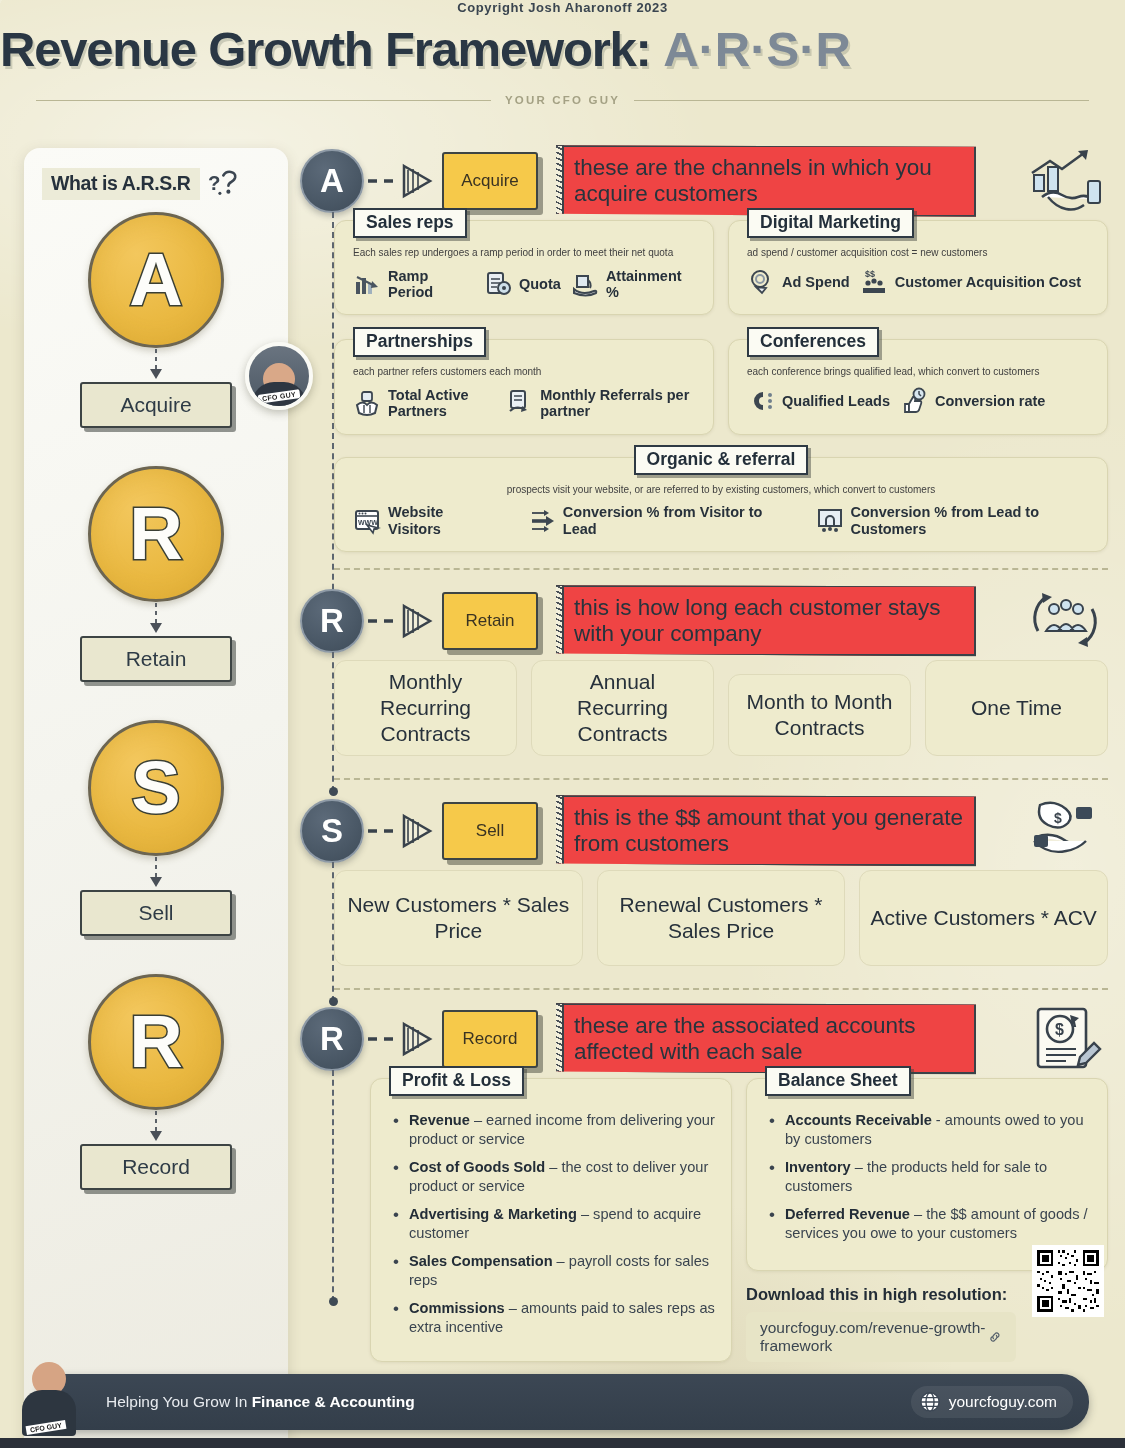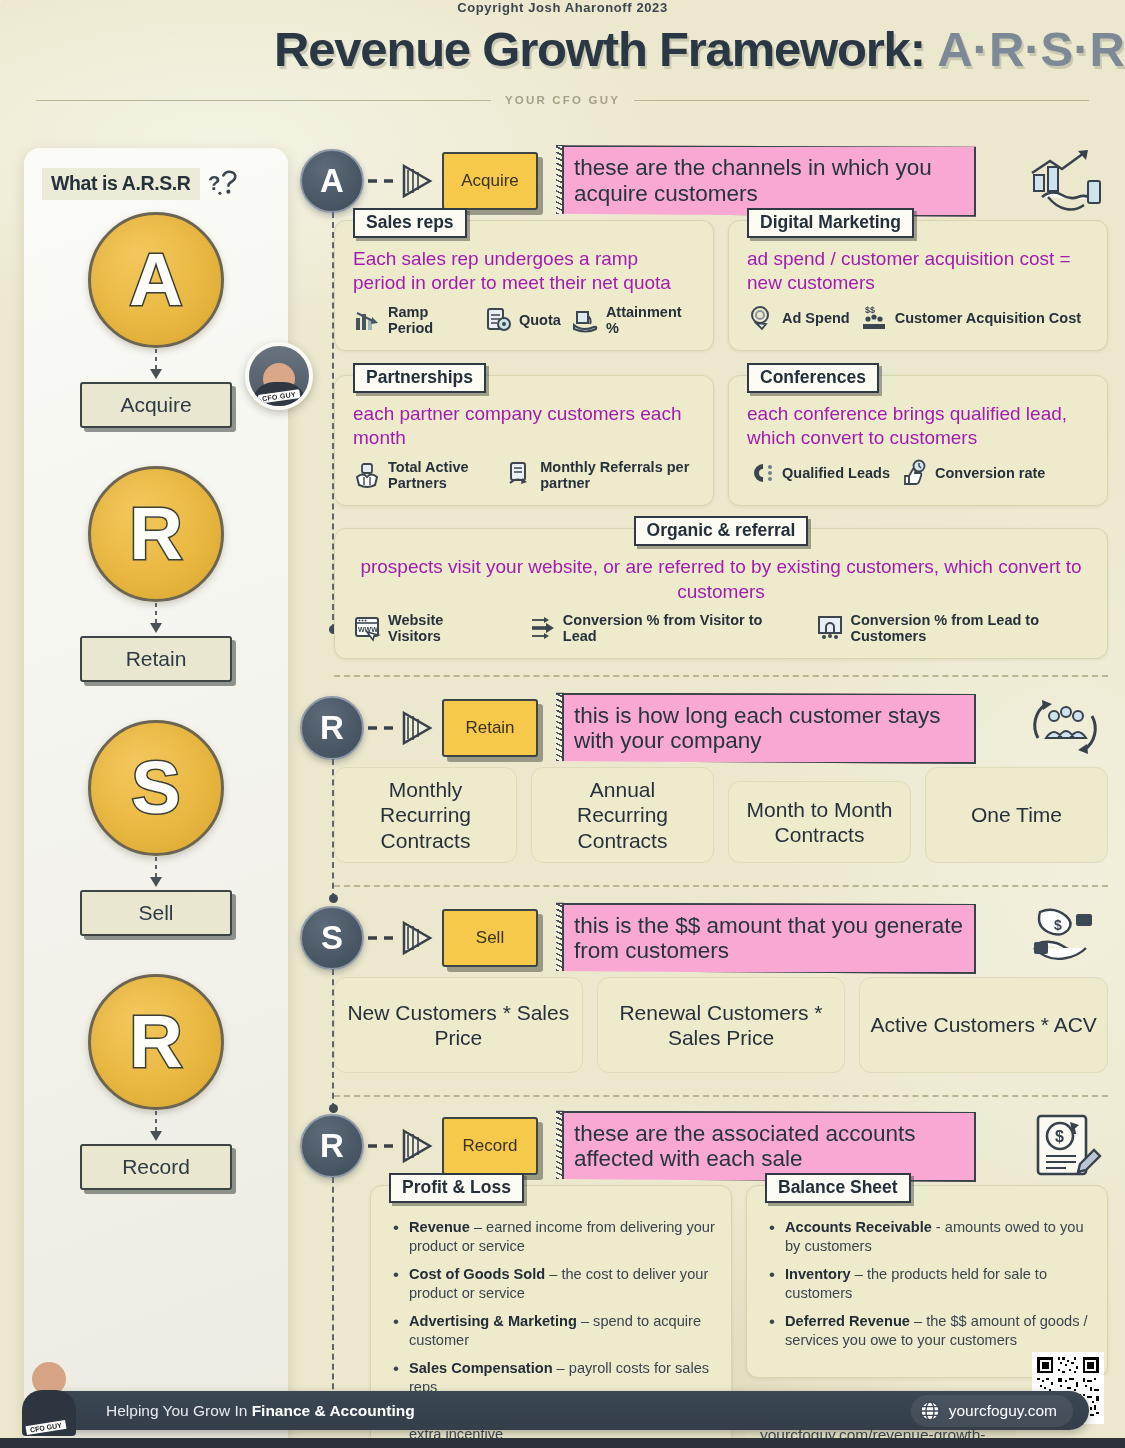--- a/index.html
+++ b/index.html
@@ -25,21 +25,21 @@
     z-index: 0;
   }
   .page { position: relative; z-index: 1; width: 1125px; height: 1448px; }
 
   
   .copyright {
     text-align: center; font-size: 13px; letter-spacing: .6px;
     color: #3a4550; font-weight: 600;
   }
   .main-title {
-    text-align: right; margin-top: 6px;
+    text-align: left; margin-top: 6px;
     font-size: 49px; font-weight: 800; letter-spacing: -1.2px;
     color: #2a3744;
     text-shadow: 2px 3px 0 rgba(120,125,110,.30);
     white-space: nowrap;
   }
   .main-title .arsr { color: #7d8996; letter-spacing: 0px; }
   .subrule {
     display: flex; align-items: center; justify-content: center; gap: 14px;
     margin-top: 17px; padding: 0 36px;
   }
@@ -128,21 +128,21 @@
   .tag-card {
     width: 96px; height: 58px; background: #f6c94a;
     border: 2px solid #3d4444; border-radius: 3px;
     display:flex; align-items:center; justify-content:center;
     font-size: 17px; color: #3a3322;
     box-shadow: 5px 5px 0 rgba(70,72,60,.5);
     flex: 0 0 auto; margin-left: 2px;
   }
   .banner {
     position: relative; margin-left: 18px; flex: 1 1 auto; max-width: 420px;
-    background: #f9a8d4;
+    background: #ef4444;
     border: 2.5px solid #3a4248;
     padding: 8px 10px 8px 16px;
     font-size: 22.5px; line-height: 1.14; color: #27343d;
     box-shadow: 6px 7px 0 rgba(60,65,60,.35);
     clip-path: polygon(0 0, 100% 2%, 100% 100%, 0 96%);
   }
   .banner::before {
     content:""; position:absolute; left:-14px; top:-3px; width:16px; height:calc(100% + 6px);
     background: repeating-linear-gradient(25deg,#4a5157 0 1.5px,#f3f0dc 1.5px 5px);
     border: 2px solid #3a4248;
@@ -156,21 +156,21 @@
     border-radius: 12px;
     position: relative;
     box-shadow: 0 1px 3px rgba(120,115,80,.12);
   }
   .card-title {
     display: inline-block; position: relative; top: -13px; left: 18px;
     background: #fbfbf3; border: 2px solid #2f3a44;
     padding: 2px 11px 3px 11px; font-size: 17.5px; font-weight: 800; color: #232f3a;
     box-shadow: 3px 3px 0 rgba(60,65,60,.45);
   }
-  .card-desc { font-size: 19px; line-height: 1.28; color: #a21caf; padding: 0 18px; margin-top: -4px; }
+  .card-desc { font-size: 10px; line-height: 1.28; color: #404040; padding: 0 18px; margin-top: -4px; }
   .metric-row { display: flex; align-items: center; padding: 8px 18px 14px 18px; gap: 10px; }
   .metric { display:flex; align-items:center; gap: 7px; }
   .metric .mi { width: 28px; height: 28px; flex:0 0 auto; }
   .metric .ml { font-size: 14.5px; font-weight: 700; color: #27313b; line-height:1.12; }
 
   .grid2 { display: grid; grid-template-columns: 1fr 1fr; gap: 14px; }
   .row-boxes { display: flex; gap: 14px; }
   .plain-box {
     background: #eeebcd; border: 1px solid #dedaba; border-radius: 12px;
     display:flex; align-items:center; justify-content:center; text-align:center;
@@ -197,21 +197,21 @@
   .dl-title { font-size: 16.5px; font-weight: 800; color:#232d37; }
   .dl-url {
     background:#e7e4c6; border-radius:6px; padding:7px 14px; margin-top:8px;
     display:flex; align-items:center; justify-content:space-between;
     font-size: 15.5px; color:#3b4651;
   }
   .qr { width: 72px; height: 72px; background:#fff; padding:3px; }
 
   
   .footer {
-    position: absolute; left: 36px; bottom: 18px; width: 1053px; height: 39px;
+    position: absolute; left: 36px; bottom: 18px; width: 1053px; height: 56px;
     background: linear-gradient(180deg,#3c4754 0%,#333e4a 100%);
     border-radius: 27px; display:flex; align-items:center; padding: 0 16px 0 70px;
     box-shadow: 0 3px 8px rgba(40,45,50,.35);
   }
   .footer-text { color:#e8ebef; font-size: 15.5px; }
   .footer-text b { font-weight: 800; color:#fff; }
   .footer-right {
     margin-left:auto; display:flex; align-items:center; gap:8px;
     background: rgba(255,255,255,.08); border-radius: 18px; padding: 5px 16px 5px 8px;
     color:#fff; font-size: 15.5px;
@@ -395,21 +395,21 @@
                     <circle cx="20" cy="15" r="2.6" fill="#3c4650"></circle>
                   <rect x="3" y="20" width="22" height="5" fill="#3c4650"></rect>
                 </svg>
                 <div class="ml">Customer Acquisition Cost</div>
               </div>
             </div>
           </div>
 
           <div class="card" style="margin-top:10px;">
             <div class="card-title">Partnerships</div>
-            <div class="card-desc">each partner company customers each month</div>
+            <div class="card-desc">each partner refers customers each month</div>
             <div class="metric-row">
               <div class="metric">
                 <svg class="mi" viewBox="0 0 28 28">
                   <rect x="9" y="3" width="10" height="9" rx="2" fill="#e4ecf1" stroke="#3c4650" stroke-width="1.8"></rect>
                   <path d="M4 16 q6 -5 10 0 q4 -5 10 0 l-2 8 q-8 4 -16 0 Z" fill="#fff" stroke="#3c4650" stroke-width="2"></path>
                   <path d="M11 16 v8 M17 16 v8" stroke="#3c4650" stroke-width="1.4"></path>
                 </svg>
                 <div class="ml">Total Active Partners</div>
               </div>
               <div class="metric">

